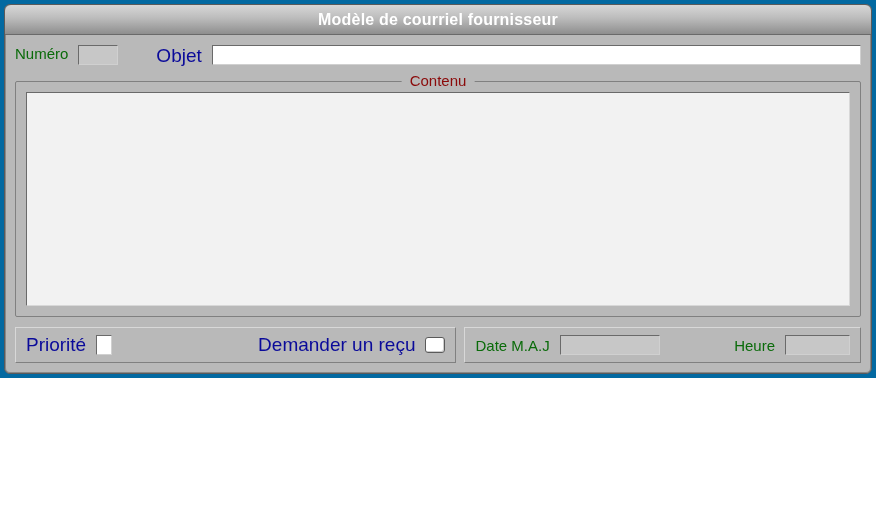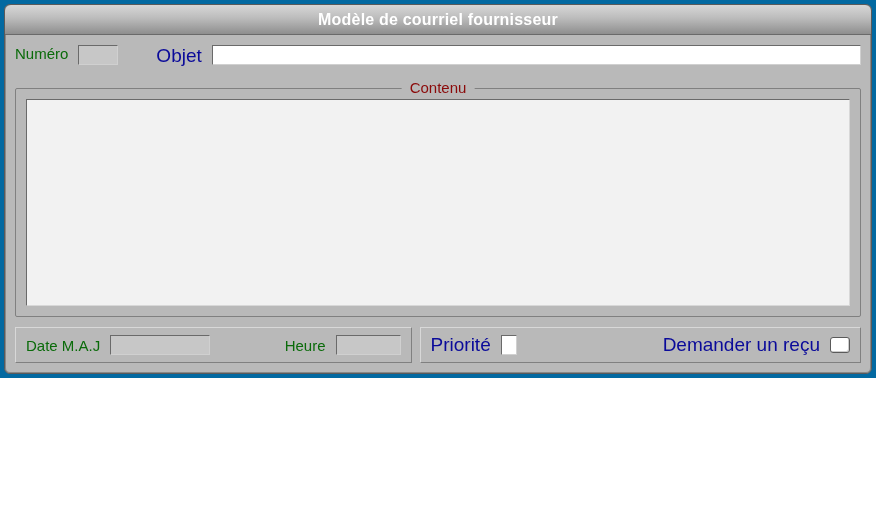--- a/index.html
+++ b/index.html
@@ -80,21 +80,21 @@
     font-size: 14px;
     padding: 0 4px;
     outline: none;
   }
 
   .fieldset {
     flex: 1;
     position: relative;
     border: 1px solid #808080;
     border-radius: 2px;
-    margin-top: 15px;
+    margin-top: 8px;
     background: #b9b9b9;
     padding: 10px;
   }
   .fieldset-legend {
     position: absolute;
     top: -10px;
     left: 50%;
     transform: translateX(-50%);
     background: #b9b9b9;
     padding: 0 8px;
@@ -169,31 +169,31 @@
         <span class="lbl-blue">Objet</span>
         <input type="text" class="field-subject" value="" style="">
       </div>
 
       <div class="fieldset">
         <span class="fieldset-legend lbl-red">Contenu</span>
         <textarea class="content-area" style=""></textarea>
       </div>
 
       <div class="row-bottom">
+        <div class="panel panel-left">
+          <span class="lbl-blue">Priorité</span>
+          <span class="field-ro field-priority"></span>
+          <span class="spacer"></span>
+          <span class="lbl-blue">Demander un reçu</span>
+          <span class="checkbox"></span>
+        </div>
         <div class="panel panel-right">
           <span class="lbl-green">Date M.A.J</span>
           <span class="field-ro field-date"></span>
           <span class="spacer"></span>
           <span class="lbl-green">Heure</span>
           <span class="field-ro field-time"></span>
-        </div>
-        <div class="panel panel-left">
-          <span class="lbl-blue">Priorité</span>
-          <span class="field-ro field-priority"></span>
-          <span class="spacer"></span>
-          <span class="lbl-blue">Demander un reçu</span>
-          <span class="checkbox"></span>
         </div>
       </div>
 
     </div>
   </div>
 </div>
 
 </body></html>

